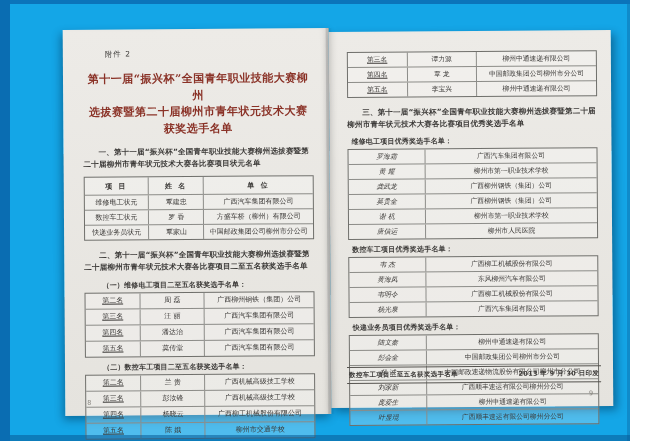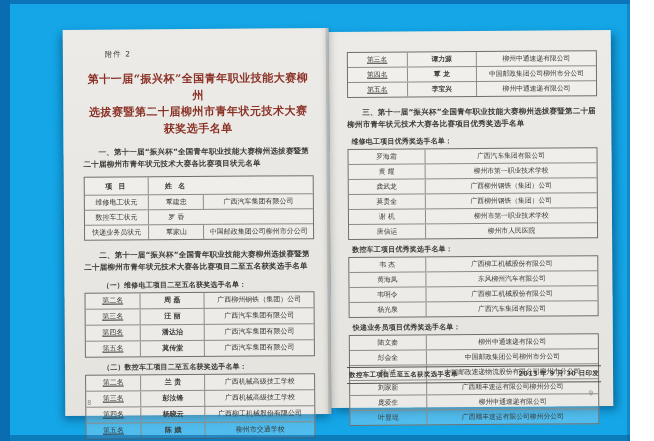--- a/index.html
+++ b/index.html
@@ -26,23 +26,23 @@
   .tr{display:flex;}
   .tr + .tr{border-top:1px solid #8c8c88;}
   .td{padding:2.5px 2px;font-size:7px;text-align:center;overflow:hidden;white-space:nowrap;}
   .td + .td{border-left:1px solid #8c8c88;}
   .tbl.head .tr:first-child .td{font-weight:bold;letter-spacing:2px;padding:3.5px 2px;text-align:center;}
   .tbl.head .tr .td{padding:2px 2px;}
   .cols-champ .td:nth-child(1){flex:0 0 26%;}
   .cols-champ .td:nth-child(2){flex:0 0 22%;}
   .cols-champ .td:nth-child(3){flex:1;}
   .cols-rank .td:nth-child(1){flex:0 0 22%;text-decoration:underline;}
-  .cols-rank .td:nth-child(2){flex:0 0 26%;font-weight:bold;}
+  .cols-rank .td:nth-child(2){flex:0 0 26%;}
   .cols-rank .td:nth-child(3){flex:1;}
-  .cols-two .td:nth-child(1){flex:0 0 29%;}
+  .cols-two .td:nth-child(1){flex:0 0 29%;font-style:italic;}
   .cols-two .td:nth-child(2){flex:1;text-align:center;}
   .rp-inner .td{padding:2px 2px;font-size:6.8px;}
   .footer{position:absolute;left:16px;right:12px;bottom:24px;border-top:1px solid #55534f;
     border-bottom:1px solid #55534f;display:flex;justify-content:space-between;
     padding:3px 2px;font-size:6.5px;font-weight:bold;letter-spacing:.3px;}
   .pagenum{position:absolute;bottom:9px;font-size:6.5px;color:#85827c;}
   .pagenum.pl{left:22px;}
   .pagenum.pr{right:20px;}
   .fold{position:absolute;left:263px;top:2px;width:6px;height:386px;
     background:linear-gradient(90deg,rgba(0,0,0,.12),rgba(0,0,0,.02));}
@@ -59,29 +59,31 @@
         <div class="doc-title">
           <div>第十一届“振兴杯”全国青年职业技能大赛柳州</div>
           <div>选拔赛暨第二十届柳州市青年状元技术大赛</div>
           <div>获奖选手名单</div>
         </div>
         <div class="sec-head">一、第十一届“振兴杯”全国青年职业技能大赛柳州选拔赛暨第二十届柳州市青年状元技术大赛各比赛项目状元名单</div>
         <div class="tbl head cols-champ">
             <div class="tr">
               <div class="td">项  目</div>
               <div class="td">姓  名</div>
+              <div class="td">单  位</div>
             </div>
             <div class="tr">
               <div class="td">维修电工状元</div>
               <div class="td">覃建忠</div>
               <div class="td">广西汽车集团有限公司</div>
             </div>
             <div class="tr">
               <div class="td">数控车工状元</div>
               <div class="td">罗  香</div>
+              <div class="td">方盛车桥（柳州）有限公司</div>
             </div>
             <div class="tr">
               <div class="td">快递业务员状元</div>
               <div class="td">覃家山</div>
               <div class="td">中国邮政集团公司柳州市分公司</div>
             </div>
           </div>
         <div class="sec-head">二、第十一届“振兴杯”全国青年职业技能大赛柳州选拔赛暨第二十届柳州市青年状元技术大赛各比赛项目二至五名获奖选手名单</div>
         <div class="sub-label">（一）维修电工项目二至五名获奖选手名单：</div>
         <div class="tbl cols-rank">

